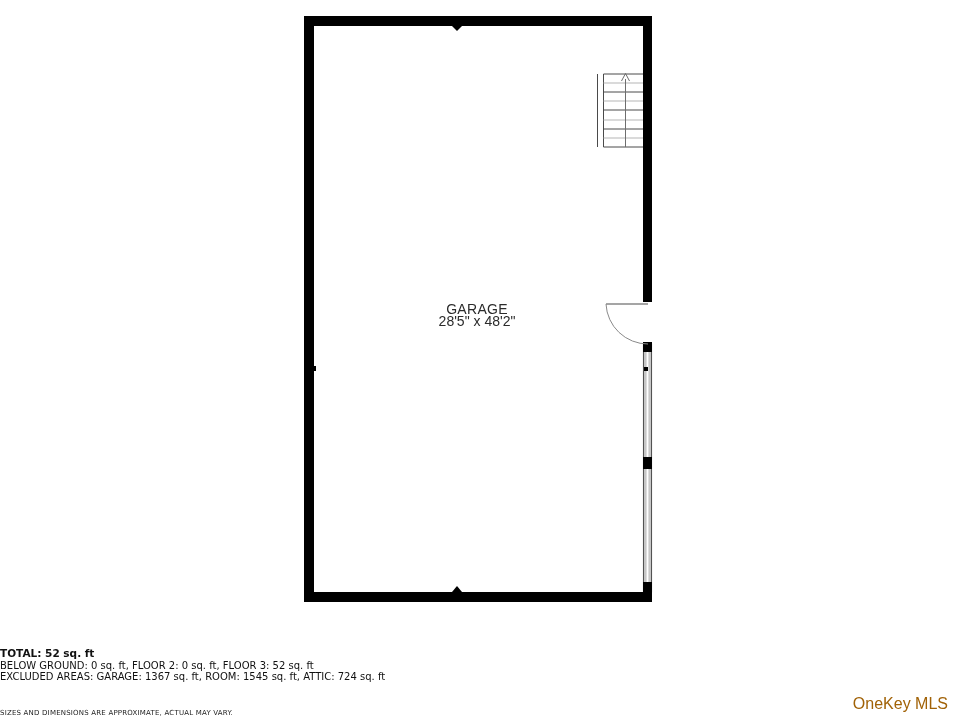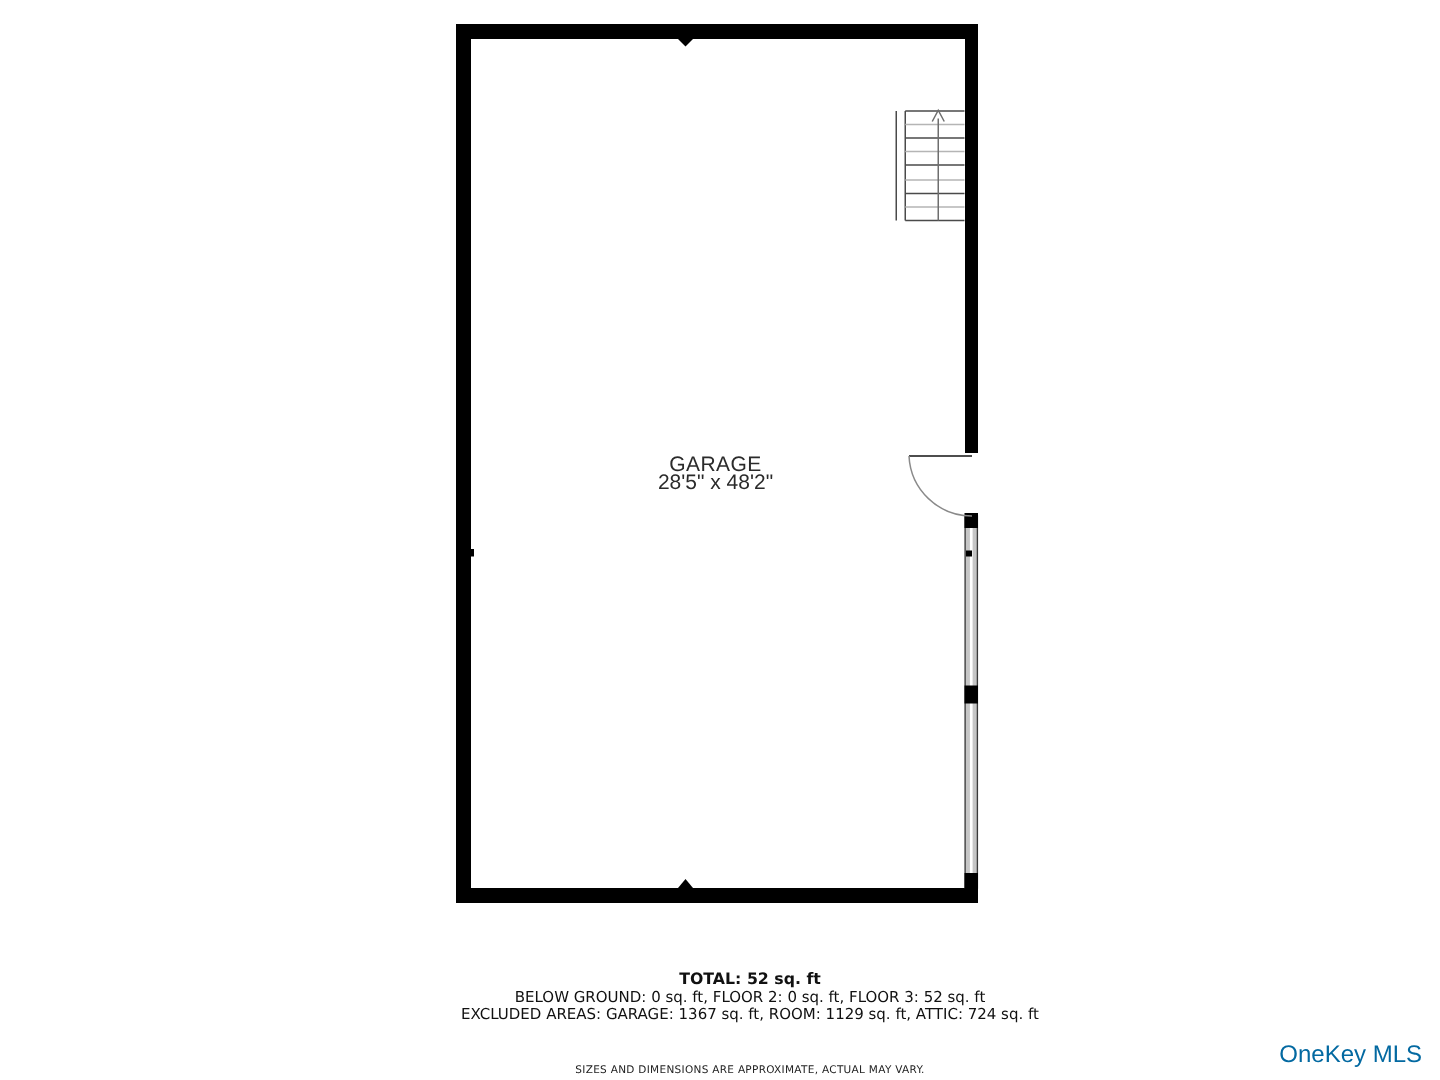--- a/index.html
+++ b/index.html
@@ -17,39 +17,37 @@
     left: 377px; top: 303px; width: 200px;
     text-align: center;
     color: #2b2b2b;
     font-family: "Liberation Sans", sans-serif;
     font-size: 14px;
     line-height: 12px;
   }
   .room-label .room-name { letter-spacing: 0.3px; }
   .footer {
     position: absolute; left: 0; top: 647px; width: 960px;
-    text-align: center;
     color: #111111;
     font-family: "DejaVu Sans", sans-serif;
-    padding-left: 40px;
   }
   .footer-total { font-size: 10.5px; font-weight: bold; line-height: 13px; }
   .footer-line  { font-size: 10px; line-height: 11px; }
   .footer-disclaimer {
     margin-top: 27px;
     font-size: 7px;
     letter-spacing: 0.2px;
     color: #222222;
   }
   .watermark {
     position: absolute;
     right: 12px; top: 695px;
     font-family: "Liberation Sans", sans-serif;
     font-size: 16px;
-    color: #0369a1;
+    color: #a16207;
   }
 </style>
 </head>
 <body>
 
 <div class="stage">
 
   <svg class="plan-svg" width="960" height="720" viewBox="0 0 960 720">
 
     <g shape-rendering="crispEdges">
@@ -97,18 +95,18 @@
   </svg>
 
   <div class="room-label">
     <div class="room-name">GARAGE</div>
     <div class="room-dims">28'5" x 48'2"</div>
   </div>
 
   <div class="footer">
     <div class="footer-total">TOTAL: 52 sq. ft</div>
     <div class="footer-line">BELOW GROUND: 0 sq. ft, FLOOR 2: 0 sq. ft, FLOOR 3: 52 sq. ft</div>
-    <div class="footer-line">EXCLUDED AREAS: GARAGE: 1367 sq. ft, ROOM: 1129 sq. ft, ATTIC: 724 sq. ft</div>
+    <div class="footer-line">EXCLUDED AREAS: GARAGE: 1367 sq. ft, ROOM: 1545 sq. ft, ATTIC: 724 sq. ft</div>
     <div class="footer-disclaimer">SIZES AND DIMENSIONS ARE APPROXIMATE, ACTUAL MAY VARY.</div>
   </div>
 
   <div class="watermark">OneKey MLS</div>
 </div>
 
 </body></html>

